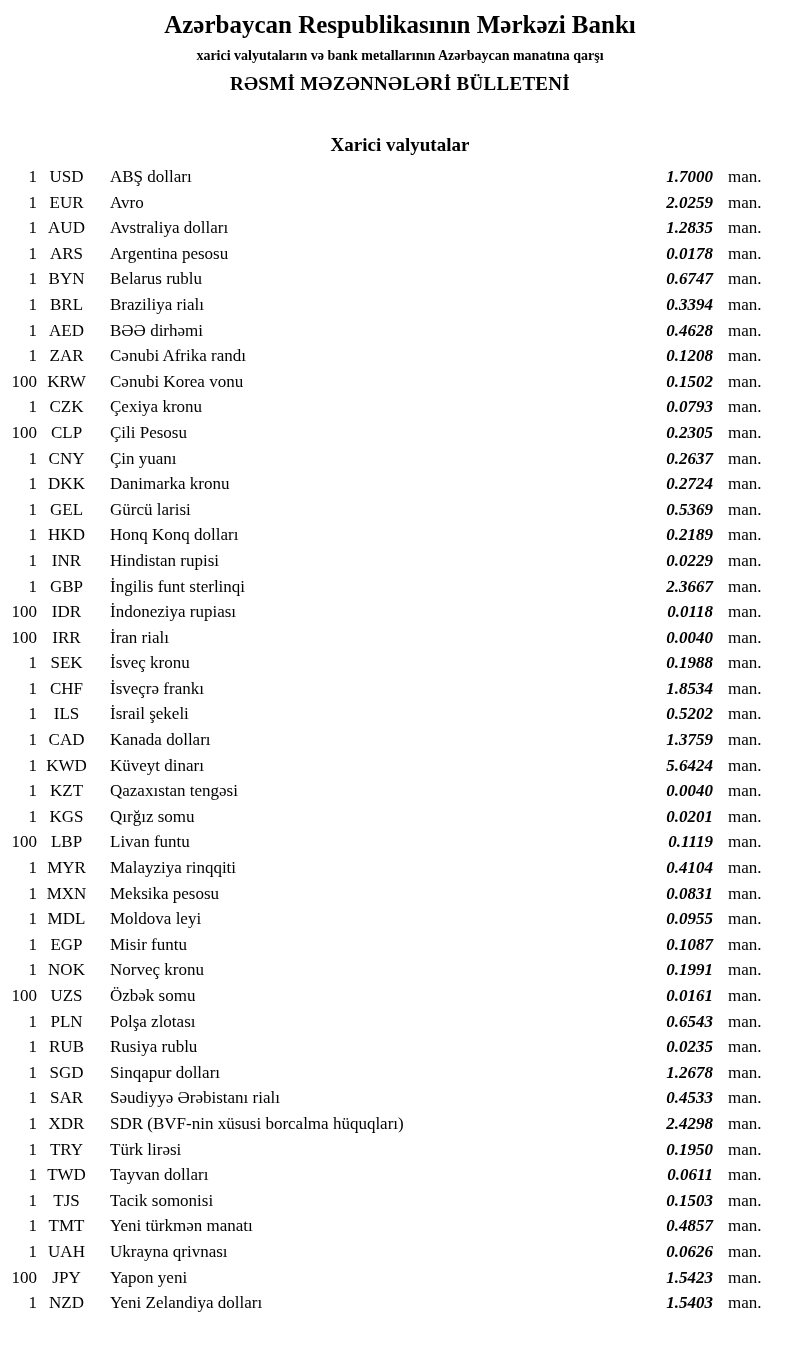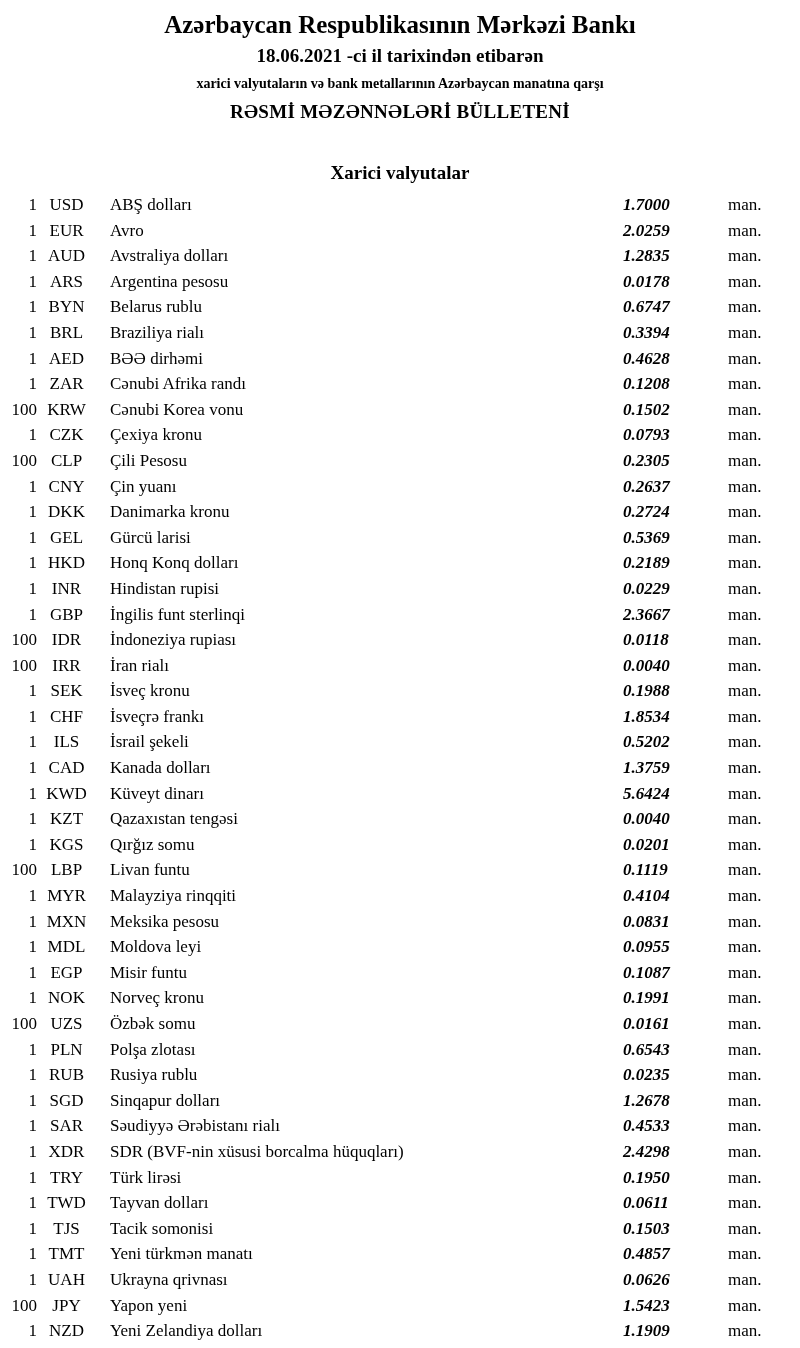--- a/index.html
+++ b/index.html
@@ -23,29 +23,28 @@
   .row {
     display:grid;
     grid-template-columns:37px 59px 527px 90px 87px;
     height:25.6px; line-height:25.6px;
     font-size:17px;
     white-space:nowrap;
   }
   .qty  { text-align:right; }
   .code { text-align:center; }
   .name { padding-left:14px; overflow:hidden; }
-  .rate { text-align:left; font-weight:bold; font-style:italic; }
+  .rate { text-align:right; font-weight:bold; font-style:italic; }
   .unit { padding-left:15px; }
 </style>
 </head>
 <body>
 
 <div class="header">
   <div class="doc-title">Azərbaycan Respublikasının Mərkəzi Bankı</div>
-  <div class="doc-date">18.06.2021 -ci il tarixindən etibarən</div>
   <div class="doc-subtitle">xarici valyutaların və bank metallarının Azərbaycan manatına qarşı</div>
   <div class="doc-bulletin">RƏSMİ MƏZƏNNƏLƏRİ BÜLLETENİ</div>
 </div>
 
 <div class="section-title">Xarici valyutalar</div>
 
 <div class="rate-table">
     <div class="row">
     <span class="qty">1</span>
     <span class="code">USD</span>
@@ -351,16 +350,16 @@
     <span class="qty">100</span>
     <span class="code">JPY</span>
     <span class="name">Yapon yeni</span>
     <span class="rate">1.5423</span>
     <span class="unit">man.</span>
   </div>
     <div class="row">
     <span class="qty">1</span>
     <span class="code">NZD</span>
     <span class="name">Yeni Zelandiya dolları</span>
-    <span class="rate">1.1909</span>
+    <span class="rate">1.5403</span>
     <span class="unit">man.</span>
   </div>
   </div>
 
 </body></html>

